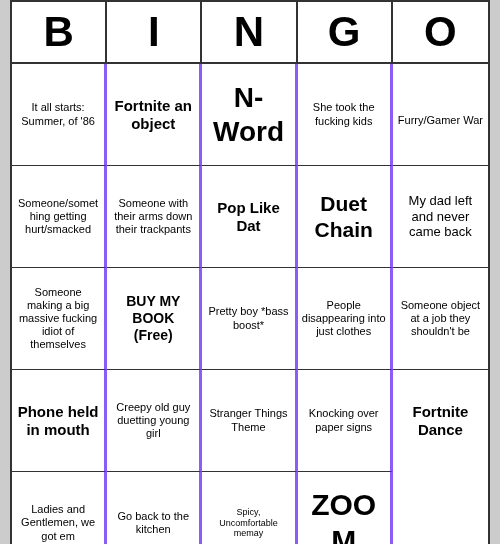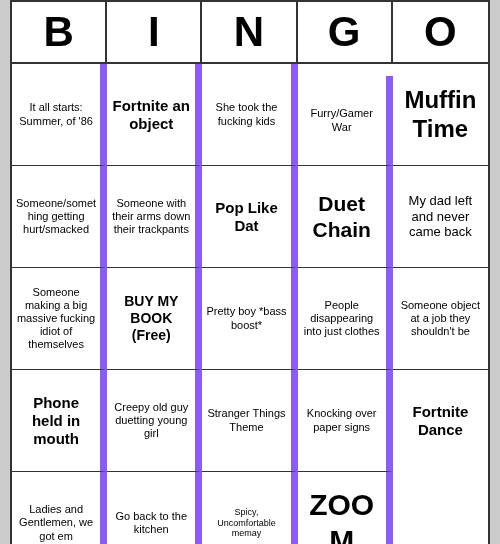--- a/index.html
+++ b/index.html
@@ -31,21 +31,21 @@
     }
     .bingo-letter:last-child {
       border-right: none;
     }
     .bingo-grid {
       display: grid;
       grid-template-columns: repeat(5, 1fr);
       grid-template-rows: repeat(5, 1fr);
     }
     .bingo-cell {
-      border-right: 7px solid #8b5cf6;
+      border-right: 3px solid #8b5cf6;
       border-bottom: 1px solid #333;
       padding: 5px 4px;
       min-height: 90px;
       display: flex;
       align-items: center;
       justify-content: center;
       text-align: center;
       font-size: 11px;
       line-height: 1.2;
       word-break: break-word;
@@ -68,23 +68,23 @@
   <div class="bingo-header">
   <div class="bingo-letter">B</div>
       <div class="bingo-letter">I</div>
       <div class="bingo-letter">N</div>
       <div class="bingo-letter">G</div>
       <div class="bingo-letter">O</div>
     </div>
   <div class="bingo-grid">
   <div class="bingo-cell" style="font-size: 11px;">It all starts: Summer, of '86</div>
       <div class="bingo-cell" style="font-size: 15px; font-weight: bold;">Fortnite an object</div>
+      <div class="bingo-cell large-text" style="font-size: 28px; font-weight: bold;">N-Word</div>
       <div class="bingo-cell" style="font-size: 11px;">She took the fucking kids</div>
       <div class="bingo-cell" style="font-size: 11px; margin-top: 12px;">Furry/Gamer War</div>
-      <div class="bingo-cell large-text" style="font-size: 24px; font-weight: bold;">Muffin Time</div>
       <div class="bingo-cell" style="font-size: 11px;">Someone/something getting hurt/smacked</div>
       <div class="bingo-cell" style="font-size: 11px;">Someone with their arms down their trackpants</div>
       <div class="bingo-cell" style="font-size: 15px; font-weight: bold;">Pop Like Dat</div>
       <div class="bingo-cell large-text" style="font-size: 21px; font-weight: bold;">Duet Chain</div>
       <div class="bingo-cell" style="font-size: 13px;">My dad left and never came back</div>
       <div class="bingo-cell" style="font-size: 11px;">Someone making a big massive fucking idiot of themselves</div>
       <div class="bingo-cell" style="font-size: 14px; font-weight: bold;">BUY MY BOOK (Free)</div>
       <div class="bingo-cell" style="font-size: 11px;">Pretty boy *bass boost*</div>
       <div class="bingo-cell" style="font-size: 11px;">People disappearing into just clothes</div>
       <div class="bingo-cell" style="font-size: 11px;">Someone object at a job they shouldn't be</div>

